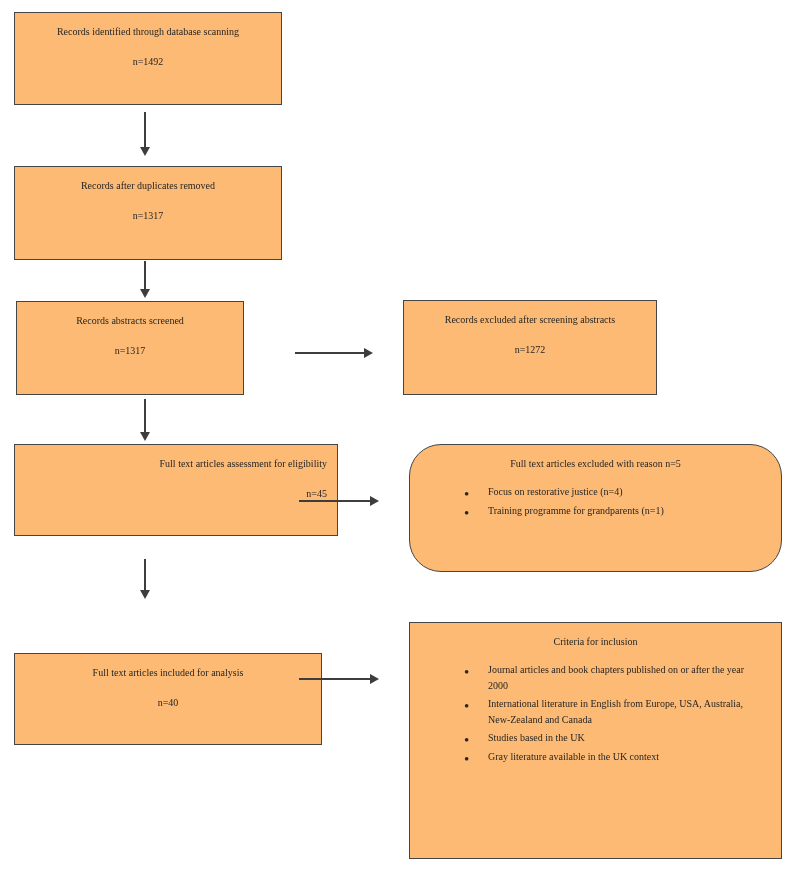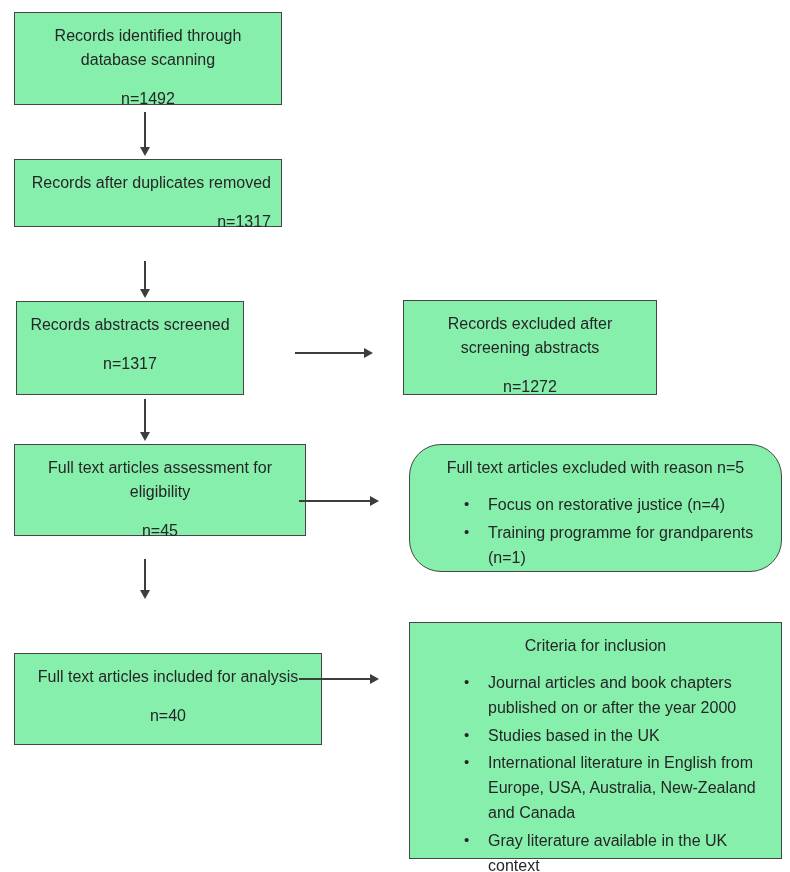--- a/index.html
+++ b/index.html
@@ -12,34 +12,35 @@
     width: 790px;
     height: 872px;
     background: #ffffff;
     font-family: "Liberation Sans", "DejaVu Sans", sans-serif;
     color: #262626;
   }
   .box {
     position: absolute;
     box-sizing: border-box;
     border: 1.5px solid #454545;
-    background: #86efac;
+    background: #fdba74;
     text-align: center;
-    font-size: 16px;
+    font-size: 10px;
     line-height: 1.5;
     padding: 11px 10px 0 10px;
+    font-family: Liberation Serif, serif;
   }
   .box .title { font-weight: 400; }
   .box .count { margin-top: 15px; }
 
   
   .b1 { left: 14px;  top: 12px;  width: 268px; height: 93px; }
-  .b2 { left: 14px;  top: 159px; width: 268px; height: 68px; text-align: right; }
+  .b2 { left: 14px;  top: 166px; width: 268px; height: 94px; }
   .b3 { left: 16px;  top: 301px; width: 228px; height: 94px; }
-  .b4 { left: 14px;  top: 444px; width: 292px; height: 92px; }
+  .b4 { left: 14px;  top: 444px; width: 324px; height: 92px; text-align: right; }
   .b5 { left: 14px;  top: 653px; width: 308px; height: 92px; }
 
   
   .r1 { left: 403px; top: 300px; width: 254px; height: 95px; }
   .r2 { left: 409px; top: 444px; width: 373px; height: 128px; border-radius: 32px; }
   .r3 { left: 409px; top: 622px; width: 373px; height: 237px; }
 
   .bullets {
     list-style: none;
     margin: 13px 0 0 0;
@@ -141,22 +142,22 @@
     <ul class="bullets">
       <li>Focus on restorative justice (n=4)</li>
       <li>Training programme for grandparents (n=1)</li>
     </ul>
   </div>
 
   <div class="box r3">
     <div class="title">Criteria for inclusion</div>
     <ul class="bullets">
       <li>Journal articles and book chapters published on or after the year 2000</li>
+      <li>International literature in English from Europe, USA, Australia, New-Zealand and Canada</li>
       <li>Studies based in the UK</li>
-      <li>International literature in English from Europe, USA, Australia, New-Zealand and Canada</li>
       <li>Gray literature available in the UK context</li>
     </ul>
   </div>
 
   <div class="arrow-down av1">
     <div class="shaft"></div>
     <div class="head"></div>
   </div>
   <div class="arrow-down av2">
     <div class="shaft"></div>

